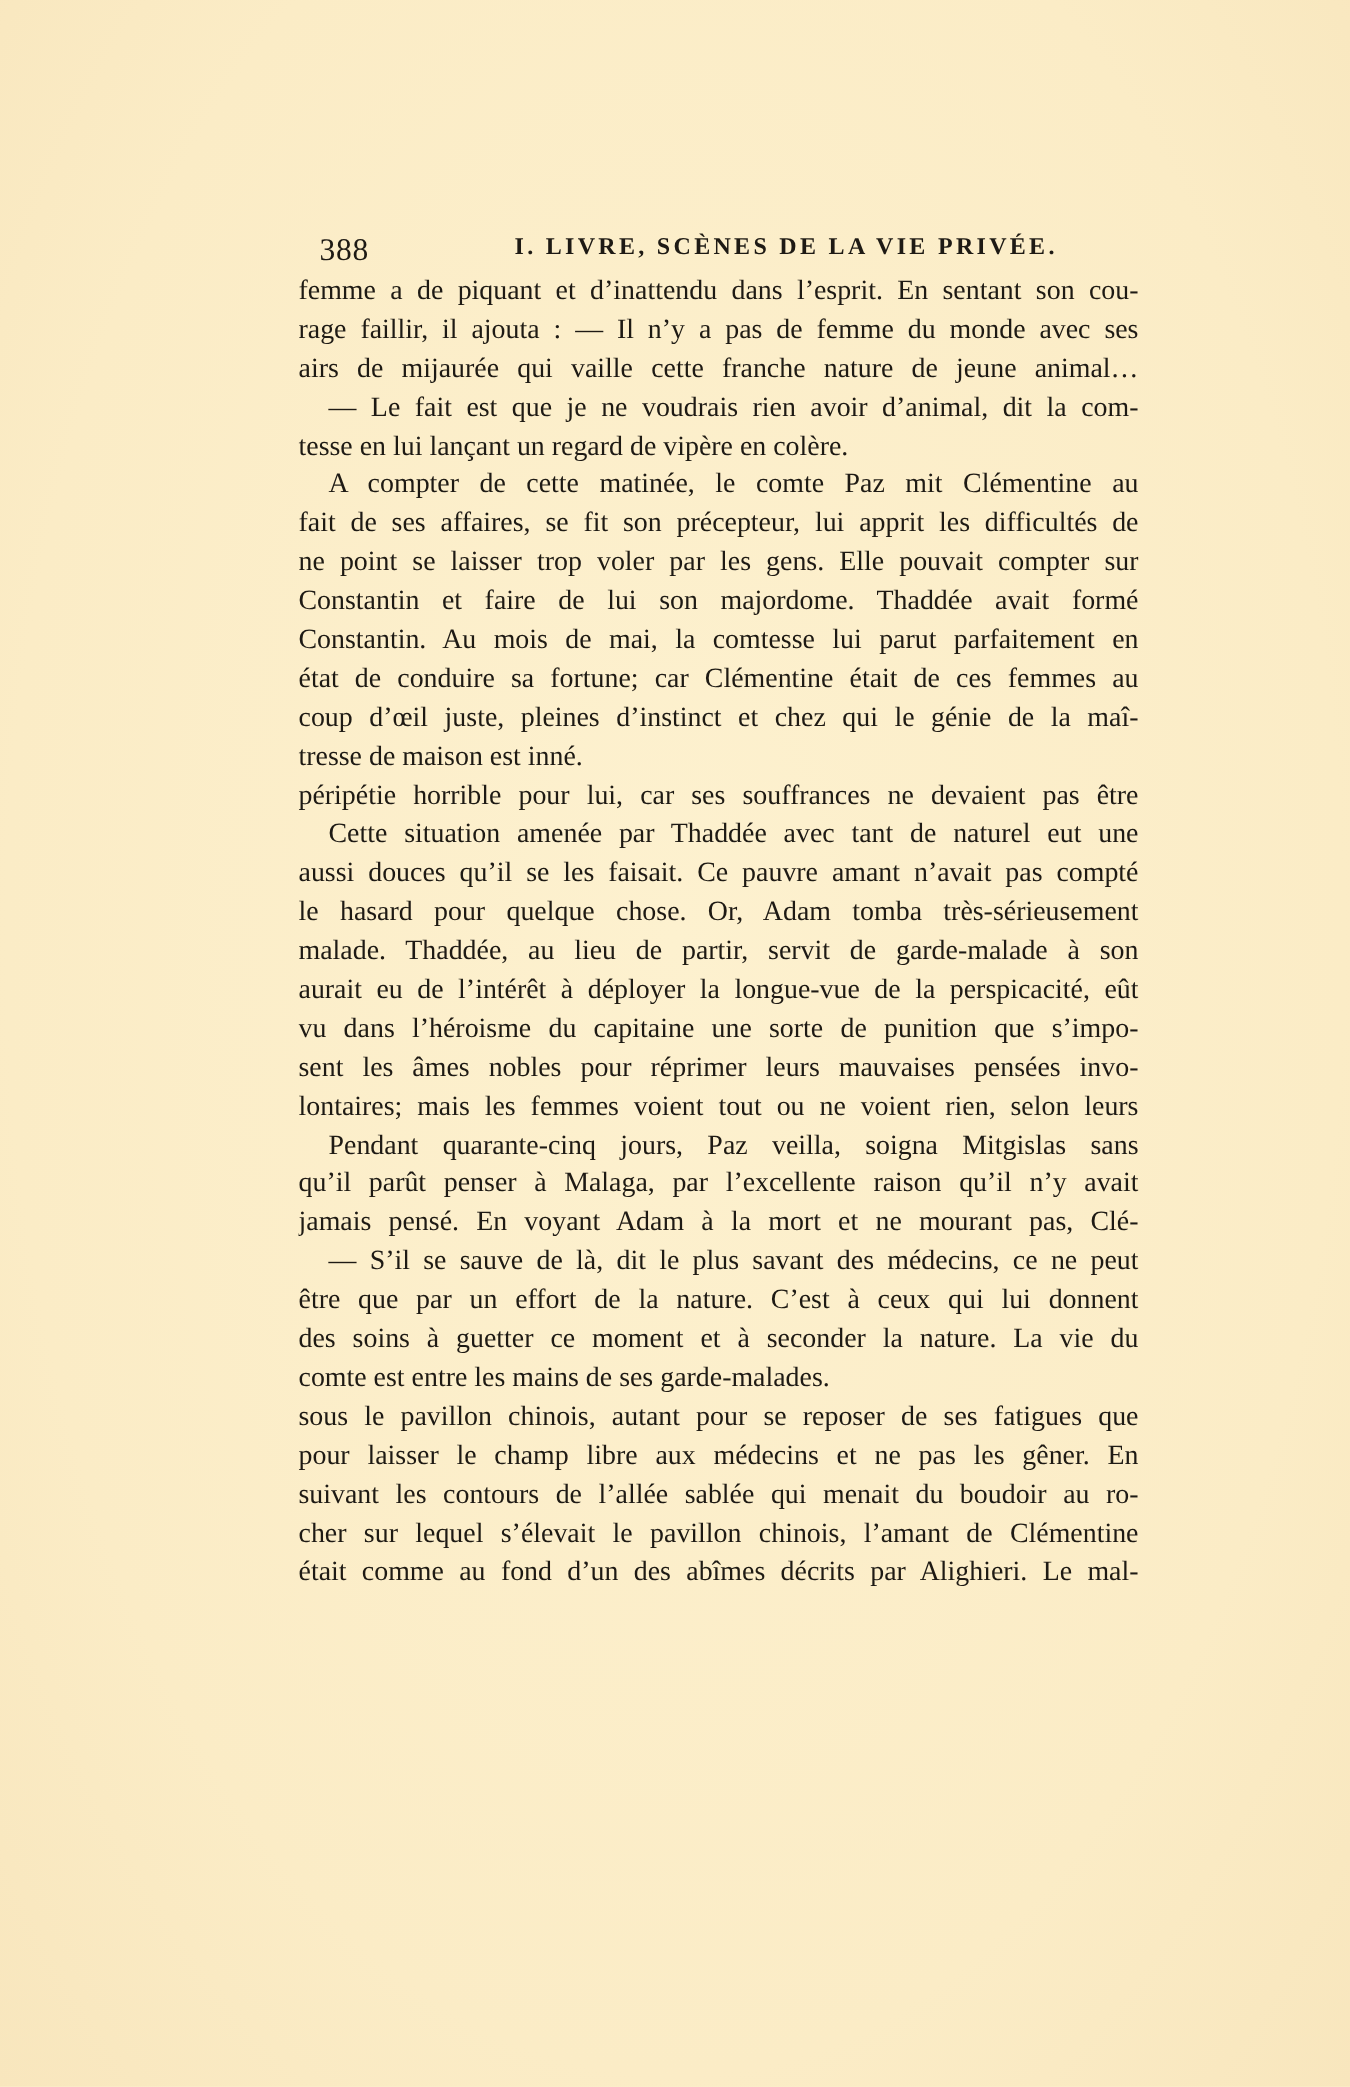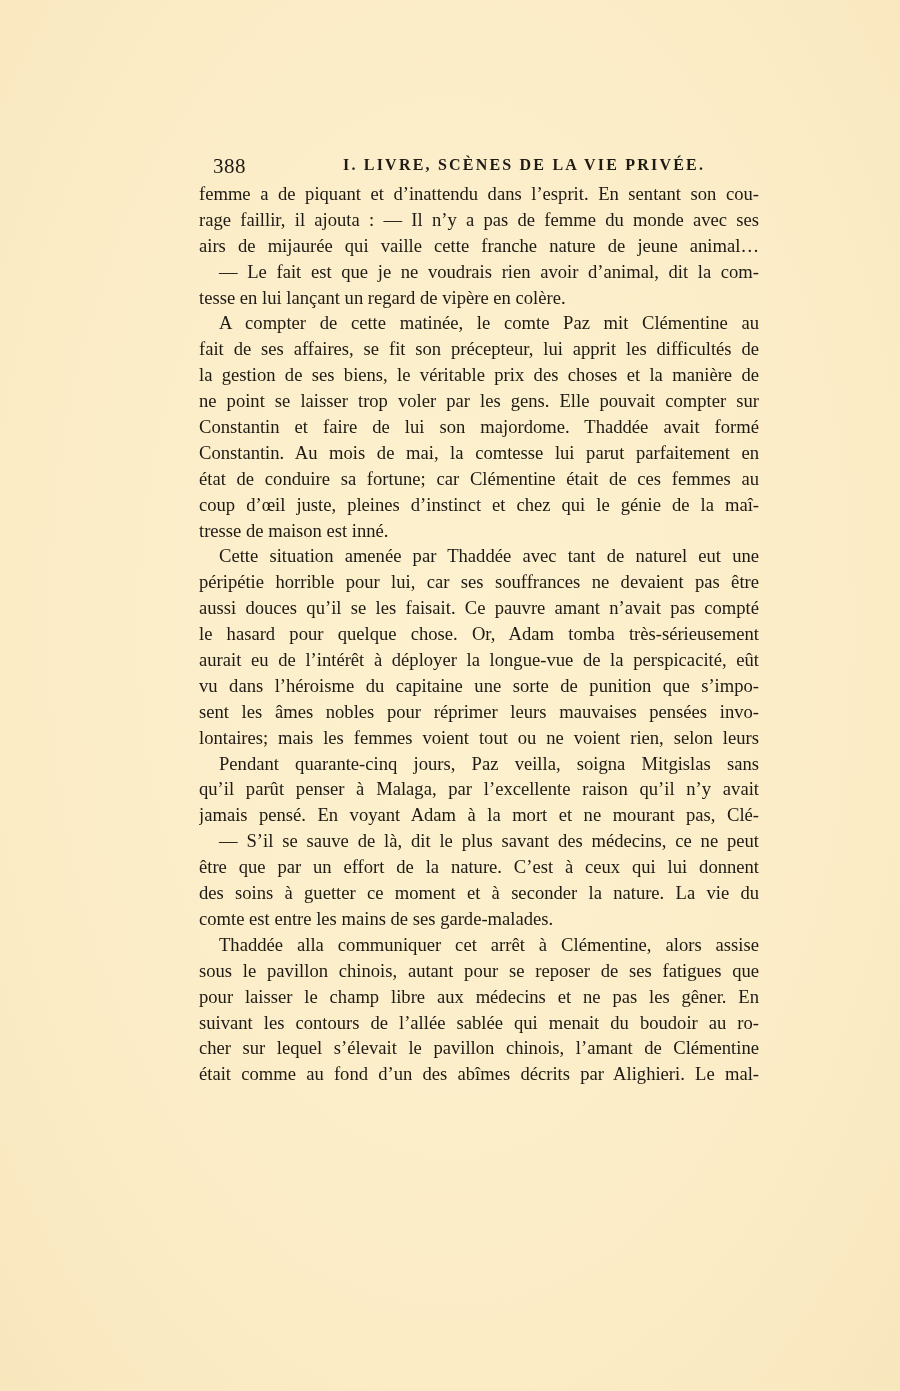--- a/index.html
+++ b/index.html
@@ -48,42 +48,41 @@
     <span class="running-title">I. LIVRE, SCÈNES DE LA VIE PRIVÉE.</span>
   </div>
   <div class="text-block" id="text-block">
       <div class="line">femme a de piquant et d’inattendu dans l’esprit. En sentant son cou-</div>
       <div class="line">rage faillir, il ajouta : — Il n’y a pas de femme du monde avec ses</div>
       <div class="line">airs de mijaurée qui vaille cette franche nature de jeune animal…</div>
       <div class="line indent">— Le fait est que je ne voudrais rien avoir d’animal, dit la com-</div>
       <div class="line last">tesse en lui lançant un regard de vipère en colère.</div>
       <div class="line indent">A compter de cette matinée, le comte Paz mit Clémentine au</div>
       <div class="line">fait de ses affaires, se fit son précepteur, lui apprit les difficultés de</div>
-      <div class="line">la gestion de ses biens, le véritable prix des choses et la manière de</div>
       <div class="line">ne point se laisser trop voler par les gens. Elle pouvait compter sur</div>
       <div class="line">Constantin et faire de lui son majordome. Thaddée avait formé</div>
       <div class="line">Constantin. Au mois de mai, la comtesse lui parut parfaitement en</div>
       <div class="line">état de conduire sa fortune; car Clémentine était de ces femmes au</div>
       <div class="line">coup d’œil juste, pleines d’instinct et chez qui le génie de la maî-</div>
       <div class="line last">tresse de maison est inné.</div>
+      <div class="line">péripétie horrible pour lui, car ses souffrances ne devaient pas être</div>
       <div class="line indent">Cette situation amenée par Thaddée avec tant de naturel eut une</div>
-      <div class="line">péripétie horrible pour lui, car ses souffrances ne devaient pas être</div>
       <div class="line">aussi douces qu’il se les faisait. Ce pauvre amant n’avait pas compté</div>
       <div class="line">le hasard pour quelque chose. Or, Adam tomba très-sérieusement</div>
+      <div class="line">malade. Thaddée, au lieu de partir, servit de garde-malade à son</div>
       <div class="line">aurait eu de l’intérêt à déployer la longue-vue de la perspicacité, eût</div>
       <div class="line">vu dans l’héroisme du capitaine une sorte de punition que s’impo-</div>
       <div class="line">sent les âmes nobles pour réprimer leurs mauvaises pensées invo-</div>
       <div class="line">lontaires; mais les femmes voient tout ou ne voient rien, selon leurs</div>
       <div class="line indent">Pendant quarante-cinq jours, Paz veilla, soigna Mitgislas sans</div>
       <div class="line">qu’il parût penser à Malaga, par l’excellente raison qu’il n’y avait</div>
       <div class="line">jamais pensé. En voyant Adam à la mort et ne mourant pas, Clé-</div>
       <div class="line indent">— S’il se sauve de là, dit le plus savant des médecins, ce ne peut</div>
       <div class="line">être que par un effort de la nature. C’est à ceux qui lui donnent</div>
       <div class="line">des soins à guetter ce moment et à seconder la nature. La vie du</div>
       <div class="line last">comte est entre les mains de ses garde-malades.</div>
-      <div class="line indent">Thaddée alla communiquer cet arrêt à Clémentine, alors assise</div>
       <div class="line">sous le pavillon chinois, autant pour se reposer de ses fatigues que</div>
       <div class="line">pour laisser le champ libre aux médecins et ne pas les gêner. En</div>
       <div class="line">suivant les contours de l’allée sablée qui menait du boudoir au ro-</div>
       <div class="line">cher sur lequel s’élevait le pavillon chinois, l’amant de Clémentine</div>
       <div class="line">était comme au fond d’un des abîmes décrits par Alighieri. Le mal-</div>
     </div>
 </div>
 
 </body></html>

